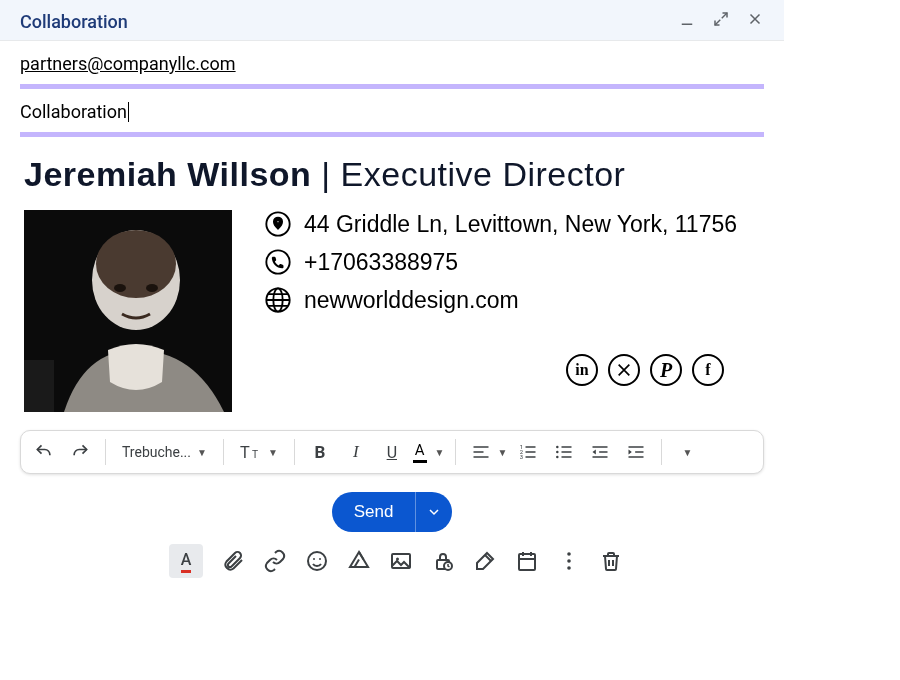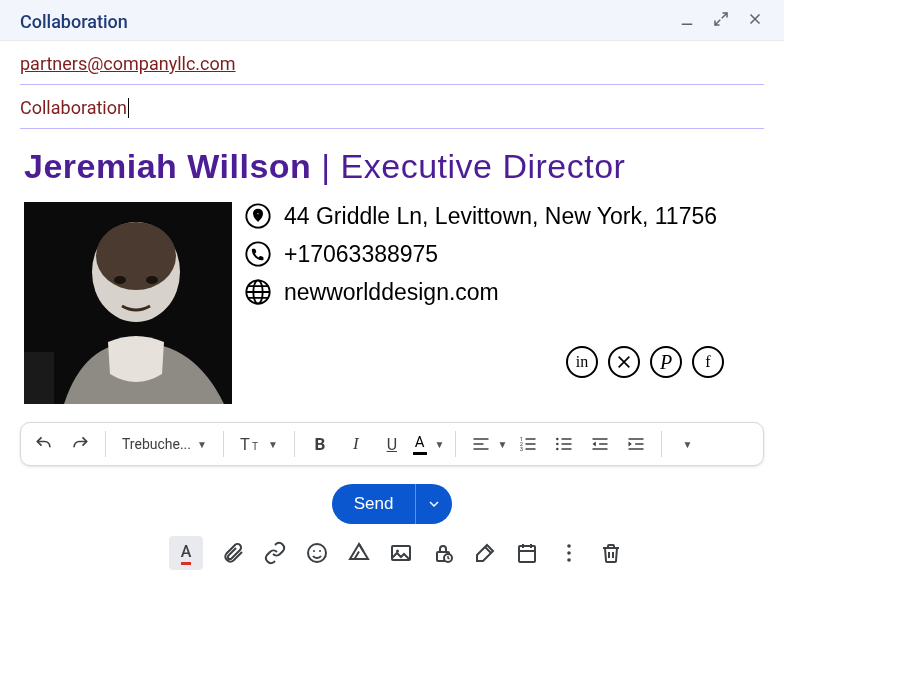--- a/index.html
+++ b/index.html
@@ -7,38 +7,38 @@
 
     .compose-window { width: 784px; height: 680px; display: flex; flex-direction: column; background: #fff; }
 
     .compose-header { display: flex; align-items: center; justify-content: space-between; padding: 10px 20px 8px 20px; background: #f2f6fc; border-bottom: 1px solid #e7e9eb; }
     .compose-title { color: #1f3b78; font-size: 18px; font-weight: 500; }
     .window-controls { display: flex; gap: 16px; align-items: center; }
     .window-controls svg { width: 18px; height: 18px; cursor: pointer; }
 
     .compose-body { flex: 0 0 auto; padding: 0 20px; }
 
-    .field-row { border-bottom: 1px solid #c4b5fd; padding: 12px 0 10px 0; font-size: 18px; color: #7f1d1d; }
+    .field-row { border-bottom: 5px solid #c4b5fd; padding: 12px 0 10px 0; font-size: 18px; color: #000000; }
     .field-row .underlined { text-decoration: underline; }
 
     .message-area { padding: 18px 20px 6px 24px; }
 
-    .sig-name-line { font-family: Arial, Helvetica, sans-serif; font-size: 34px; font-weight: 400; color: #4c1d95; letter-spacing: .5px; margin-bottom: 16px; }
+    .sig-name-line { font-family: Arial, Helvetica, sans-serif; font-size: 34px; font-weight: 400; color: #0f172a; letter-spacing: .5px; margin-bottom: 16px; }
     .sig-name-line .bold { font-weight: 700; }
 
-    .sig-row { display: flex; gap: 12px; }
+    .sig-row { display: flex; gap: 32px; }
     .sig-photo { width: 208px; height: 202px; background: #555; flex: 0 0 auto; overflow: hidden; }
     .sig-photo svg { width: 100%; height: 100%; display: block; }
 
     .sig-details { flex: 1; font-family: Arial, Helvetica, sans-serif; color: #000; }
     .sig-line { display: flex; align-items: center; gap: 12px; font-size: 23px; margin-bottom: 10px; }
     .sig-line .ic { width: 28px; height: 28px; flex: 0 0 auto; display: inline-flex; align-items: center; justify-content: center; }
 
     .social-row { display: flex; gap: 10px; justify-content: flex-end; margin-top: 40px; padding-right: 40px; }
-    .social { width: 32px; height: 32px; border: 2px solid #000; border-radius: 50%; display: inline-flex; align-items: center; justify-content: center; font-family: Georgia, 'Times New Roman', serif; font-weight: 400; font-size: 16px; }
+    .social { width: 32px; height: 32px; border: 2px solid #000; border-radius: 50%; display: inline-flex; align-items: center; justify-content: center; font-family: Georgia, 'Times New Roman', serif; font-weight: 700; font-size: 16px; }
 
     .format-toolbar { margin: 12px 20px 0 20px; border: 1px solid #d9d9d9; border-radius: 10px; background: #fff; display: flex; align-items: center; padding: 6px 8px; gap: 6px; box-shadow: 0 1px 3px rgba(0,0,0,.12); }
     .format-toolbar .divider { width: 1px; height: 26px; background: #d9d9d9; margin: 0 4px; }
     .tb-btn { min-width: 30px; height: 30px; display: inline-flex; align-items: center; justify-content: center; border-radius: 4px; cursor: pointer; color: #3c4043; }
     .tb-btn svg { width: 20px; height: 20px; }
     .tb-font { display: inline-flex; align-items: center; gap: 6px; font-size: 14px; color: #3c4043; cursor: pointer; padding: 0 6px; }
     .tb-font .caret { font-size: 10px; color: #555; }
     .tb-size { display: inline-flex; align-items: center; gap: 4px; cursor: pointer; padding: 0 6px; }
     .tb-color { display: inline-flex; align-items: center; gap: 4px; }
 

